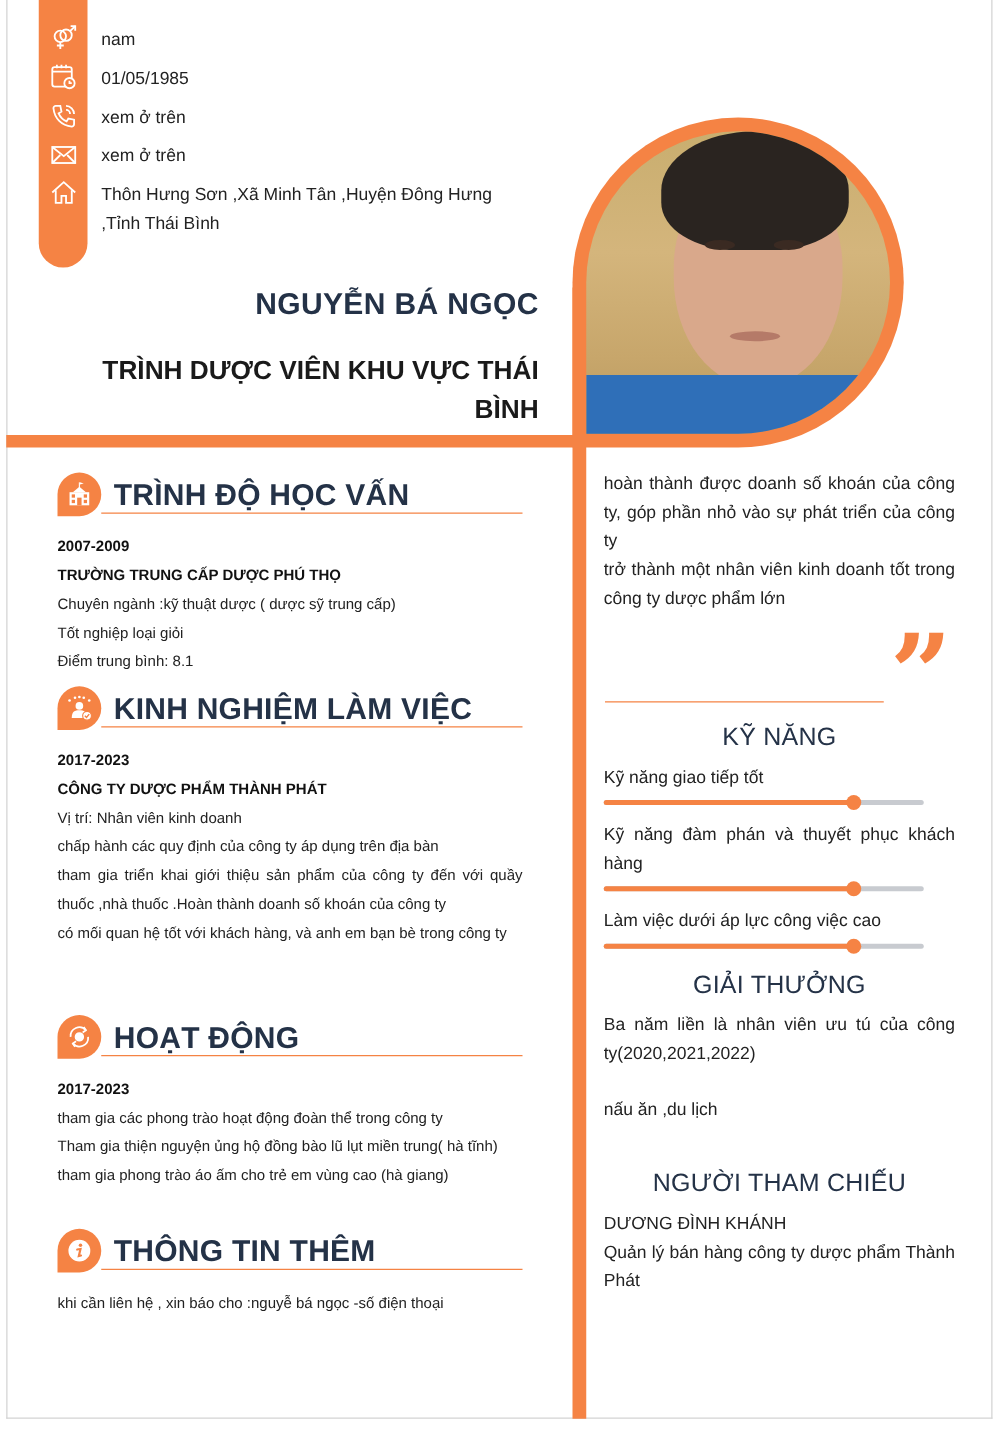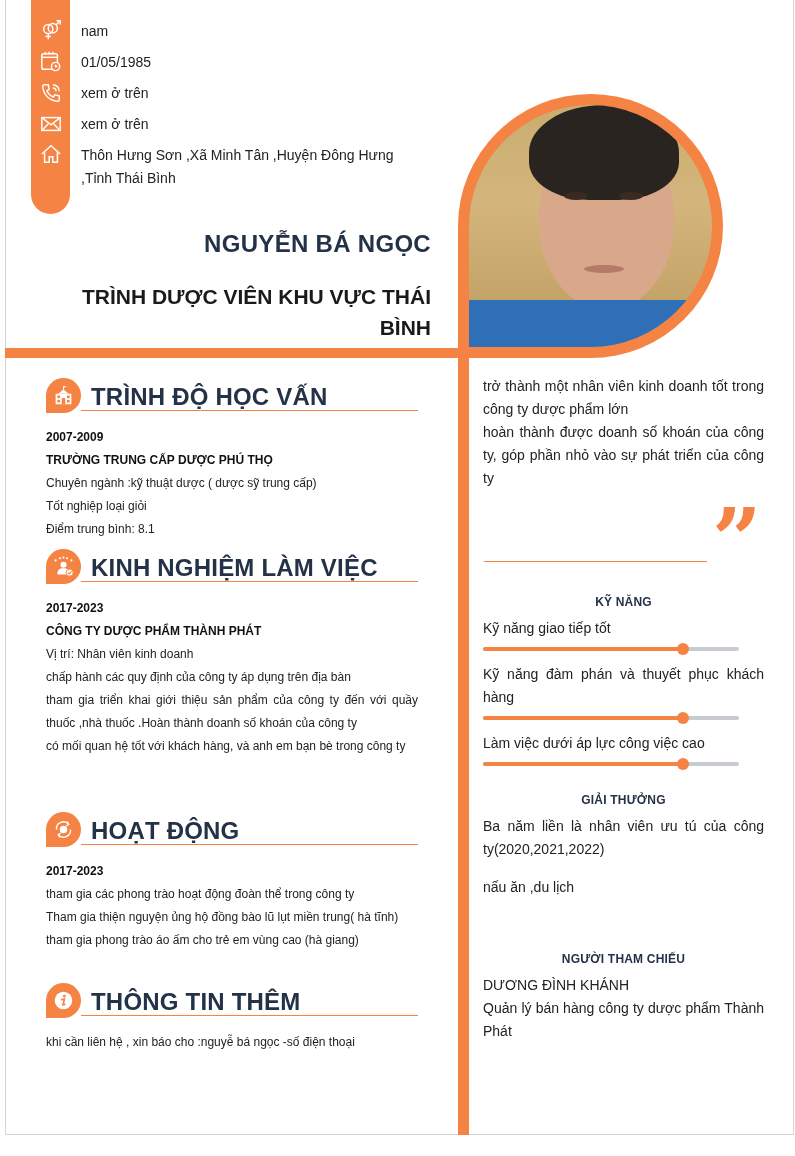--- a/index.html
+++ b/index.html
@@ -38,21 +38,21 @@
   .sec-icon svg { position:absolute; left:7px; top:7px; width:21px; height:21px; }
   .sec-title { position:absolute; left:45px; top:5px; font-size:24px; font-weight:bold; color:#243247;
                white-space:nowrap; letter-spacing:0.2px; }
   .sec-line { position:absolute; left:35px; right:0; top:32px; height:1px; background:#f58344; }
   .sec-body { font-size:12px; line-height:23px; color:#222; margin-top:12px; }
   .sec-body .b { font-weight:bold; color:#111; }
   .sec-body .j { text-align:justify; }
 
   .right { position:absolute; left:483px; width:281px; }
   .rtext { font-size:14px; line-height:23px; color:#222; text-align:justify; }
-  .rhead { font-size:12px; font-weight:bold; color:#243247; text-align:center; letter-spacing:0.2px;margin-top:16px; }
+  .rhead { font-size:20px; font-weight:normal; color:#243247; text-align:center; letter-spacing:0.2px; }
   .quote-line { position:absolute; left:484px; top:561px; width:223px; height:1px; background:#f58344; }
   .quote-mark { position:absolute; left:712px; top:497px; font-size:86px; font-weight:bold; color:#f58344;
                 font-family:"DejaVu Serif", serif; line-height:86px; }
   .skill-bar { position:relative; height:4px; width:256px; background:#c8cbd0; border-radius:2px; }
   .skill-fill { position:absolute; left:0; top:0; height:4px; background:#f58344; border-radius:2px; }
   .skill-knob { position:absolute; top:-4px; width:12px; height:12px; border-radius:50%; background:#f58344; margin-left:-6px; }
 </style>
 </head>
 <body>
 
@@ -221,22 +221,22 @@
     </div>
     <div class="sec-title">THÔNG TIN THÊM</div>
     <div class="sec-line"></div>
   </div>
   <div class="sec-body">
     <div class="j">khi cần liên hệ , xin báo cho :nguyễ bá ngọc -số điện thoại</div>
   </div>
 </div>
 
 <div class="right" style="top:375px">
+  <div class="rtext">hoàn thành được doanh số khoán của công ty, góp phần nhỏ vào sự phát triển của công ty</div>
   <div class="rtext">trở thành một nhân viên kinh doanh tốt trong công ty dược phẩm lớn</div>
-  <div class="rtext">hoàn thành được doanh số khoán của công ty, góp phần nhỏ vào sự phát triển của công ty</div>
 </div>
 <div class="quote-line"></div>
 <div class="quote-mark">”</div>
 
 <div class="right" style="top:579px">
   <div class="rhead">KỸ NĂNG</div>
   <div style="height:8px"></div>
   <div class="rtext" style="text-align:left">Kỹ năng giao tiếp tốt</div>
   <div style="height:7px"></div>
   <div class="skill-bar">

